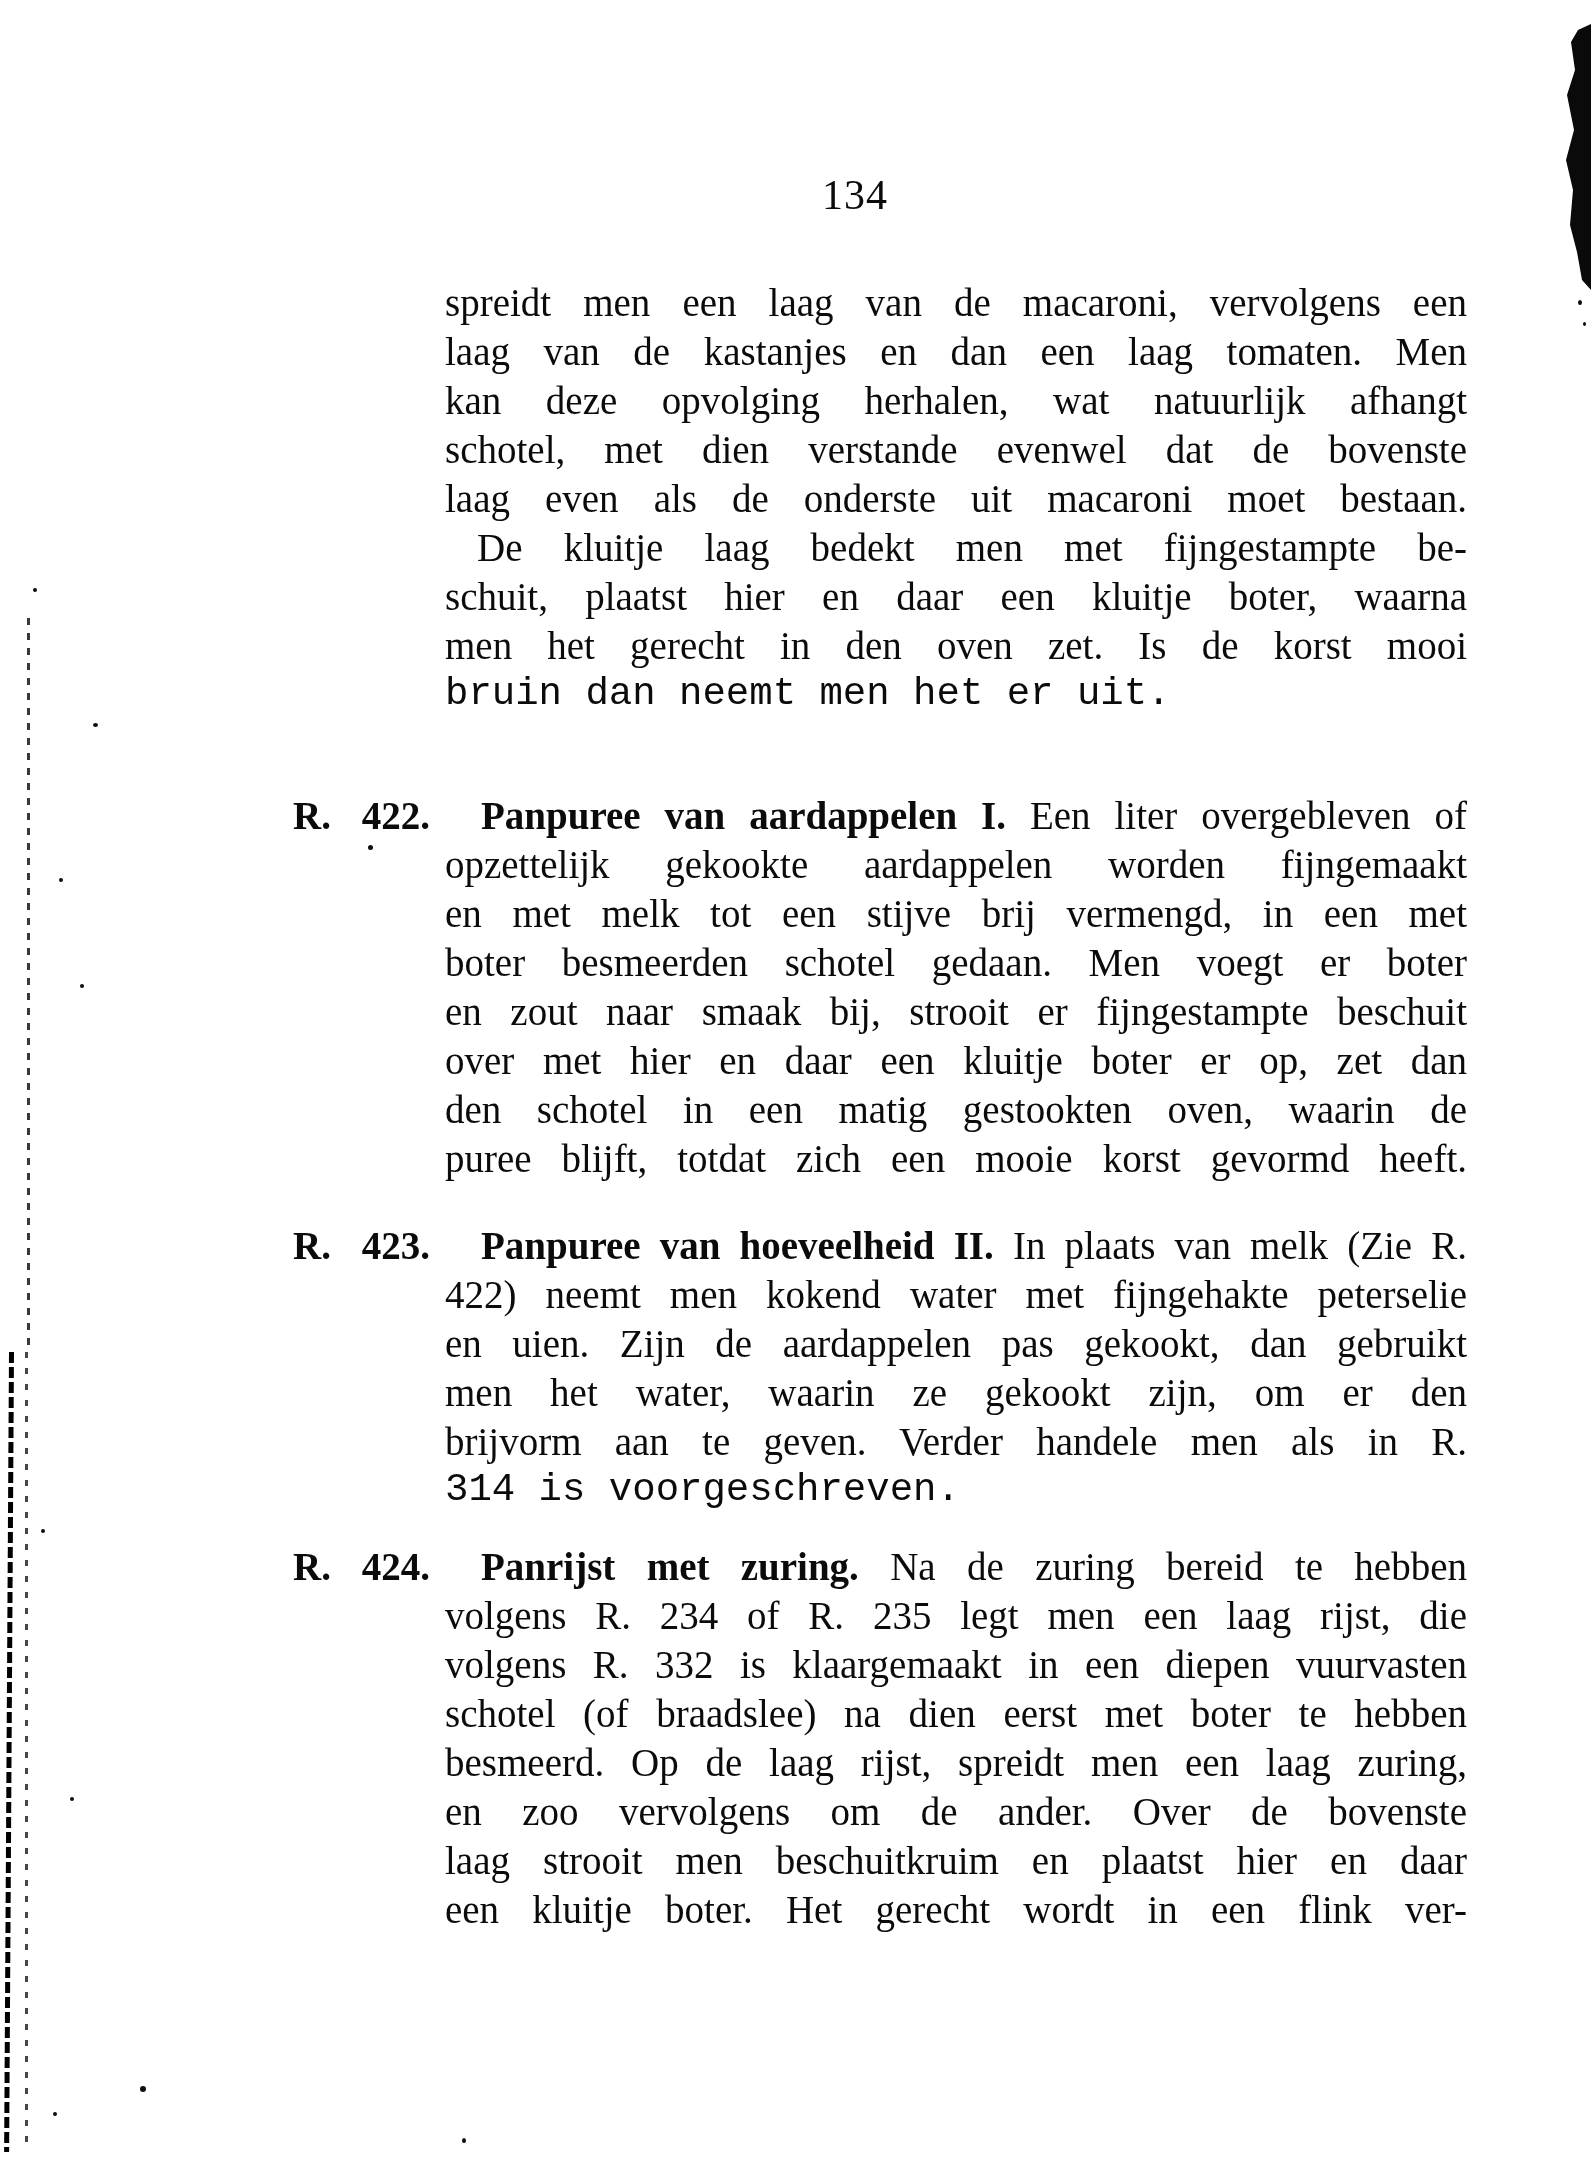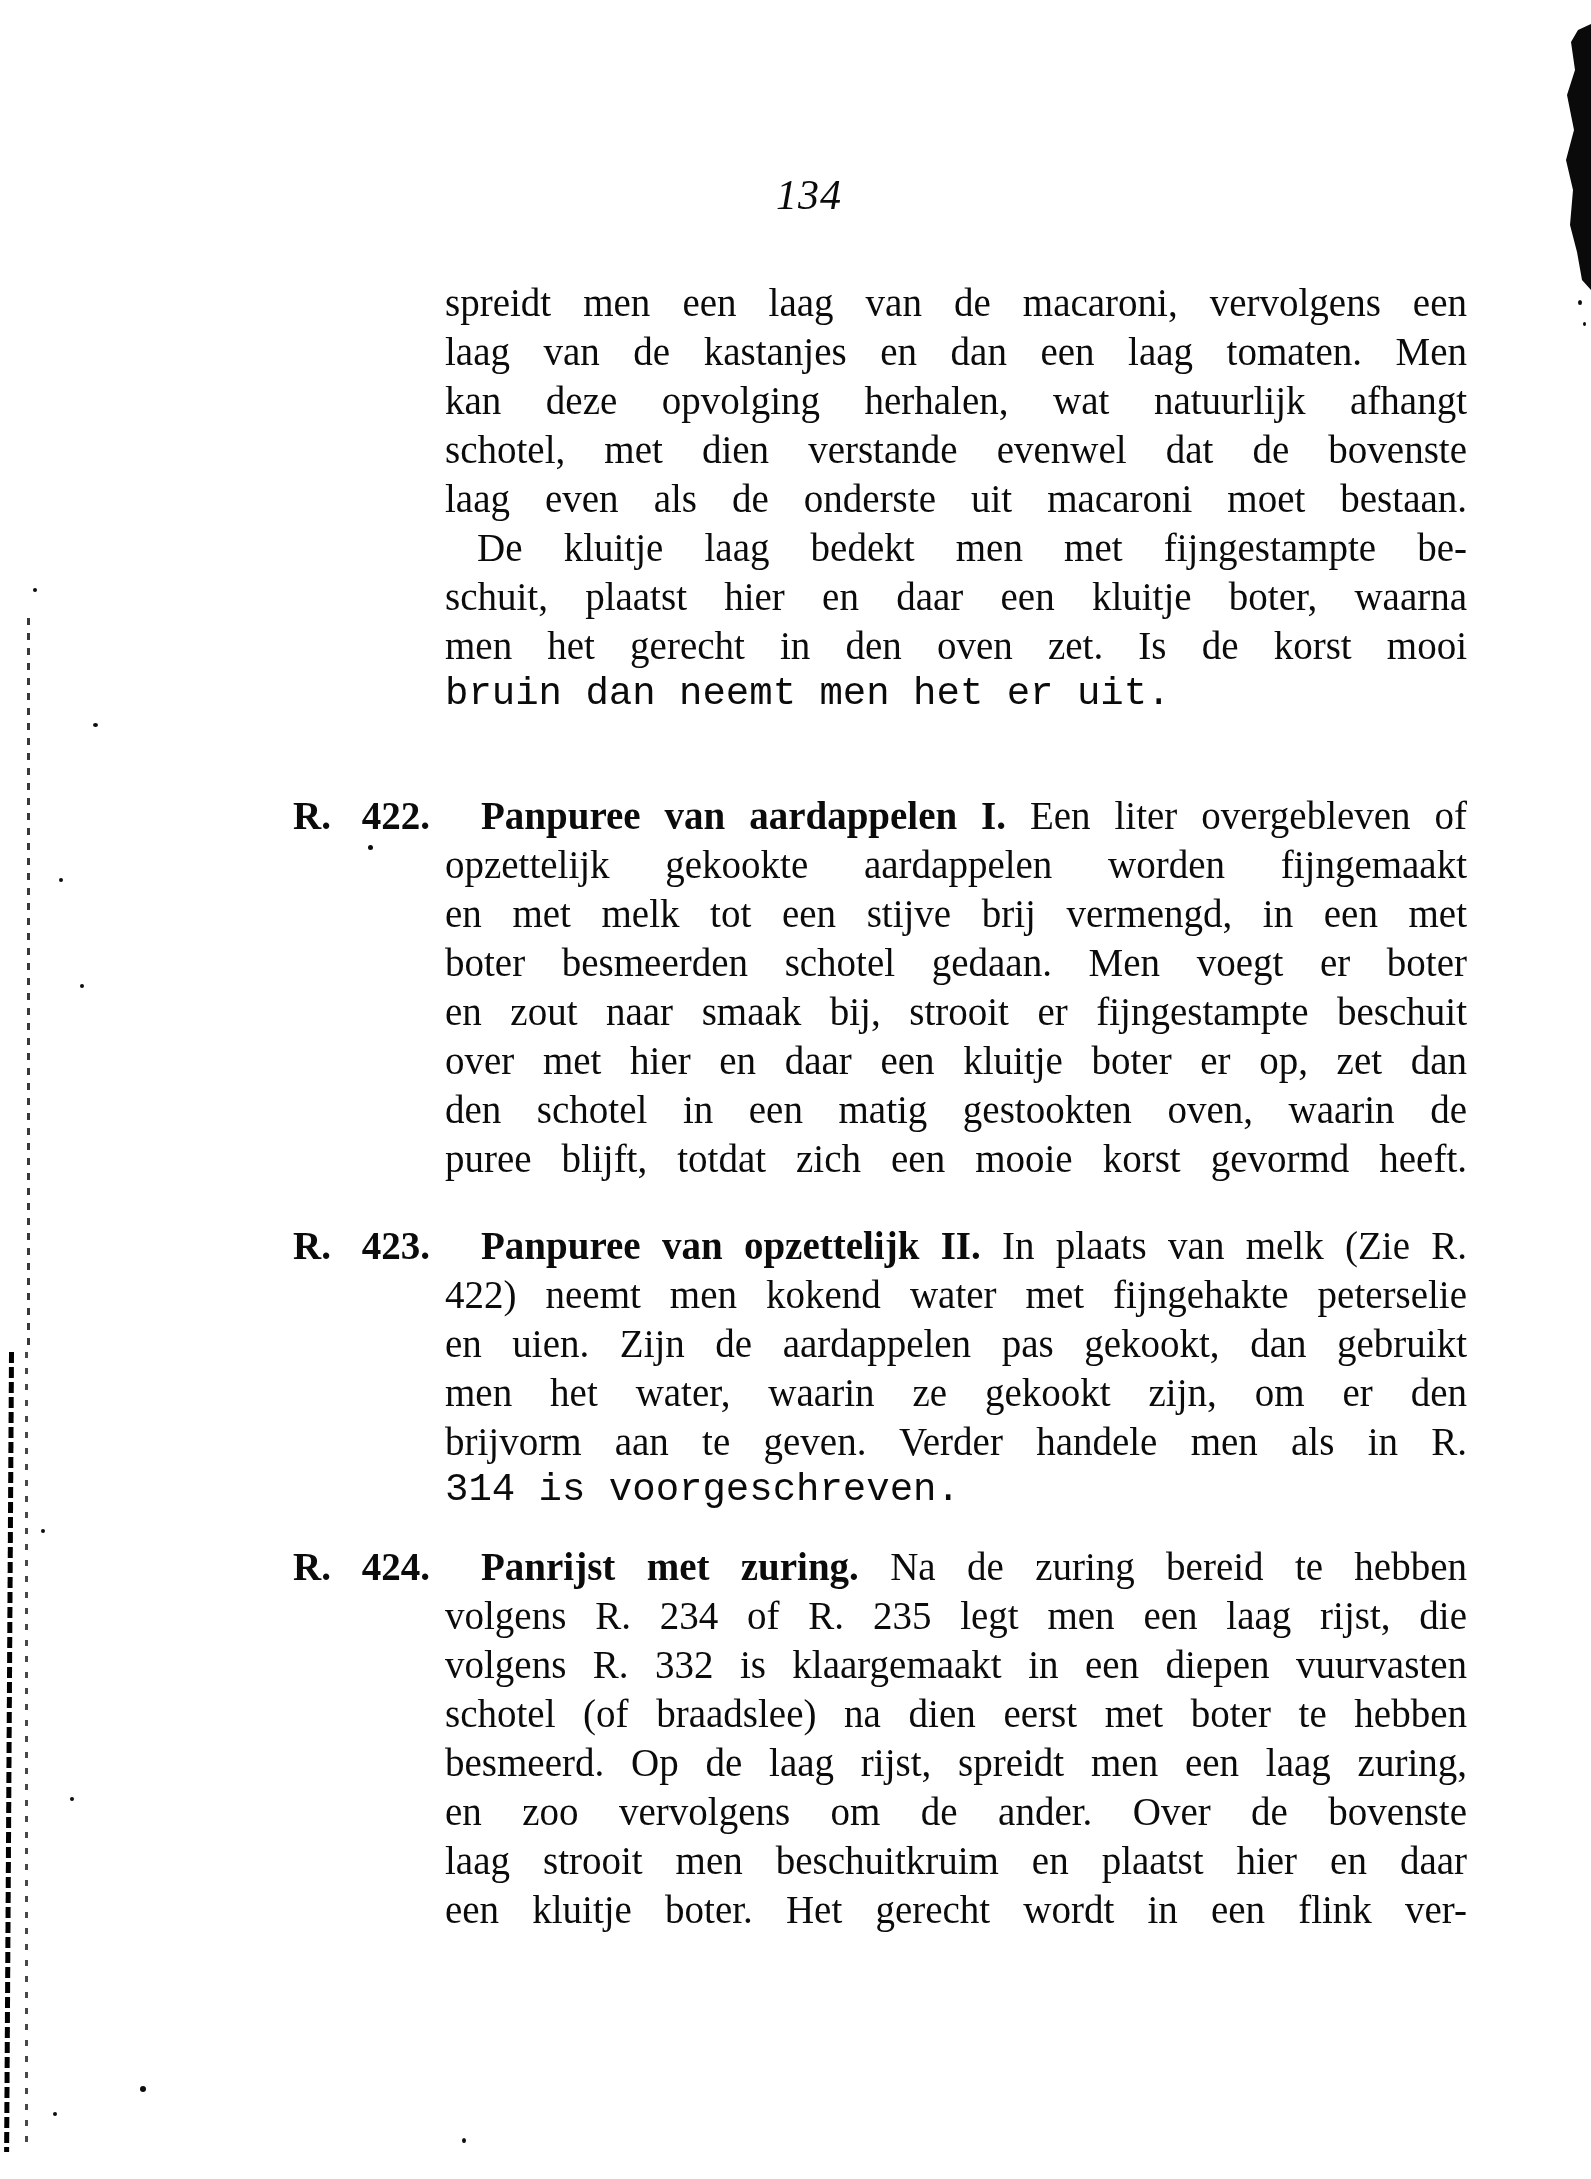--- a/index.html
+++ b/index.html
@@ -6,23 +6,22 @@
   body{
     width:1591px;height:2179px;
     background:#ffffff;
     font-family:"Liberation Serif","DejaVu Serif",serif;
     color:#0b0b0b;
     overflow:hidden;
   }
   .page{position:relative;width:1591px;height:2179px;background:#fff;}
   .pagenum{
     position:absolute;left:776px;top:172px;width:112px;
-    text-align:left;font-size:42px;line-height:46px;
+    text-align:right;font-size:42px;line-height:46px;
     letter-spacing:1px;
-    font-style:italic;
   }
   .block{
     position:absolute;left:445px;width:1022px;
     font-size:39px;line-height:49px;
   }
   .ln{height:49px;white-space:normal;}
   .j{text-align:justify;text-align-last:justify;}
   .l{text-align:left;font-family:Liberation Mono, monospace;}
   .indent{text-indent:32px;}
   .ln b{font-weight:bold;margin-left:36px;}
@@ -83,21 +82,21 @@
     <div class="ln j">over met hier en daar een kluitje boter er op, zet dan</div>
     <div class="ln j">den schotel in een matig gestookten oven, waarin de</div>
     <div class="ln j">puree blijft, totdat zich een mooie korst gevormd heeft.</div>
   </div>
 
   <div class="block" style="top:1221px">
     <div class="rlabel">
       <span>R.</span>
       <span>423.</span>
     </div>
-    <div class="ln j"><b>Panpuree van opzettelijk II.</b><span> In plaats van melk (Zie R.</span></div>
+    <div class="ln j"><b>Panpuree van hoeveelheid II.</b><span> In plaats van melk (Zie R.</span></div>
     <div class="ln j">422) neemt men kokend water met fijngehakte peterselie</div>
     <div class="ln j">en uien. Zijn de aardappelen pas gekookt, dan gebruikt</div>
     <div class="ln j">men het water, waarin ze gekookt zijn, om er den</div>
     <div class="ln j">brijvorm aan te geven. Verder handele men als in R.</div>
     <div class="ln l">314 is voorgeschreven.</div>
   </div>
 
   <div class="block" style="top:1542px">
     <div class="rlabel">
       <span>R.</span>

